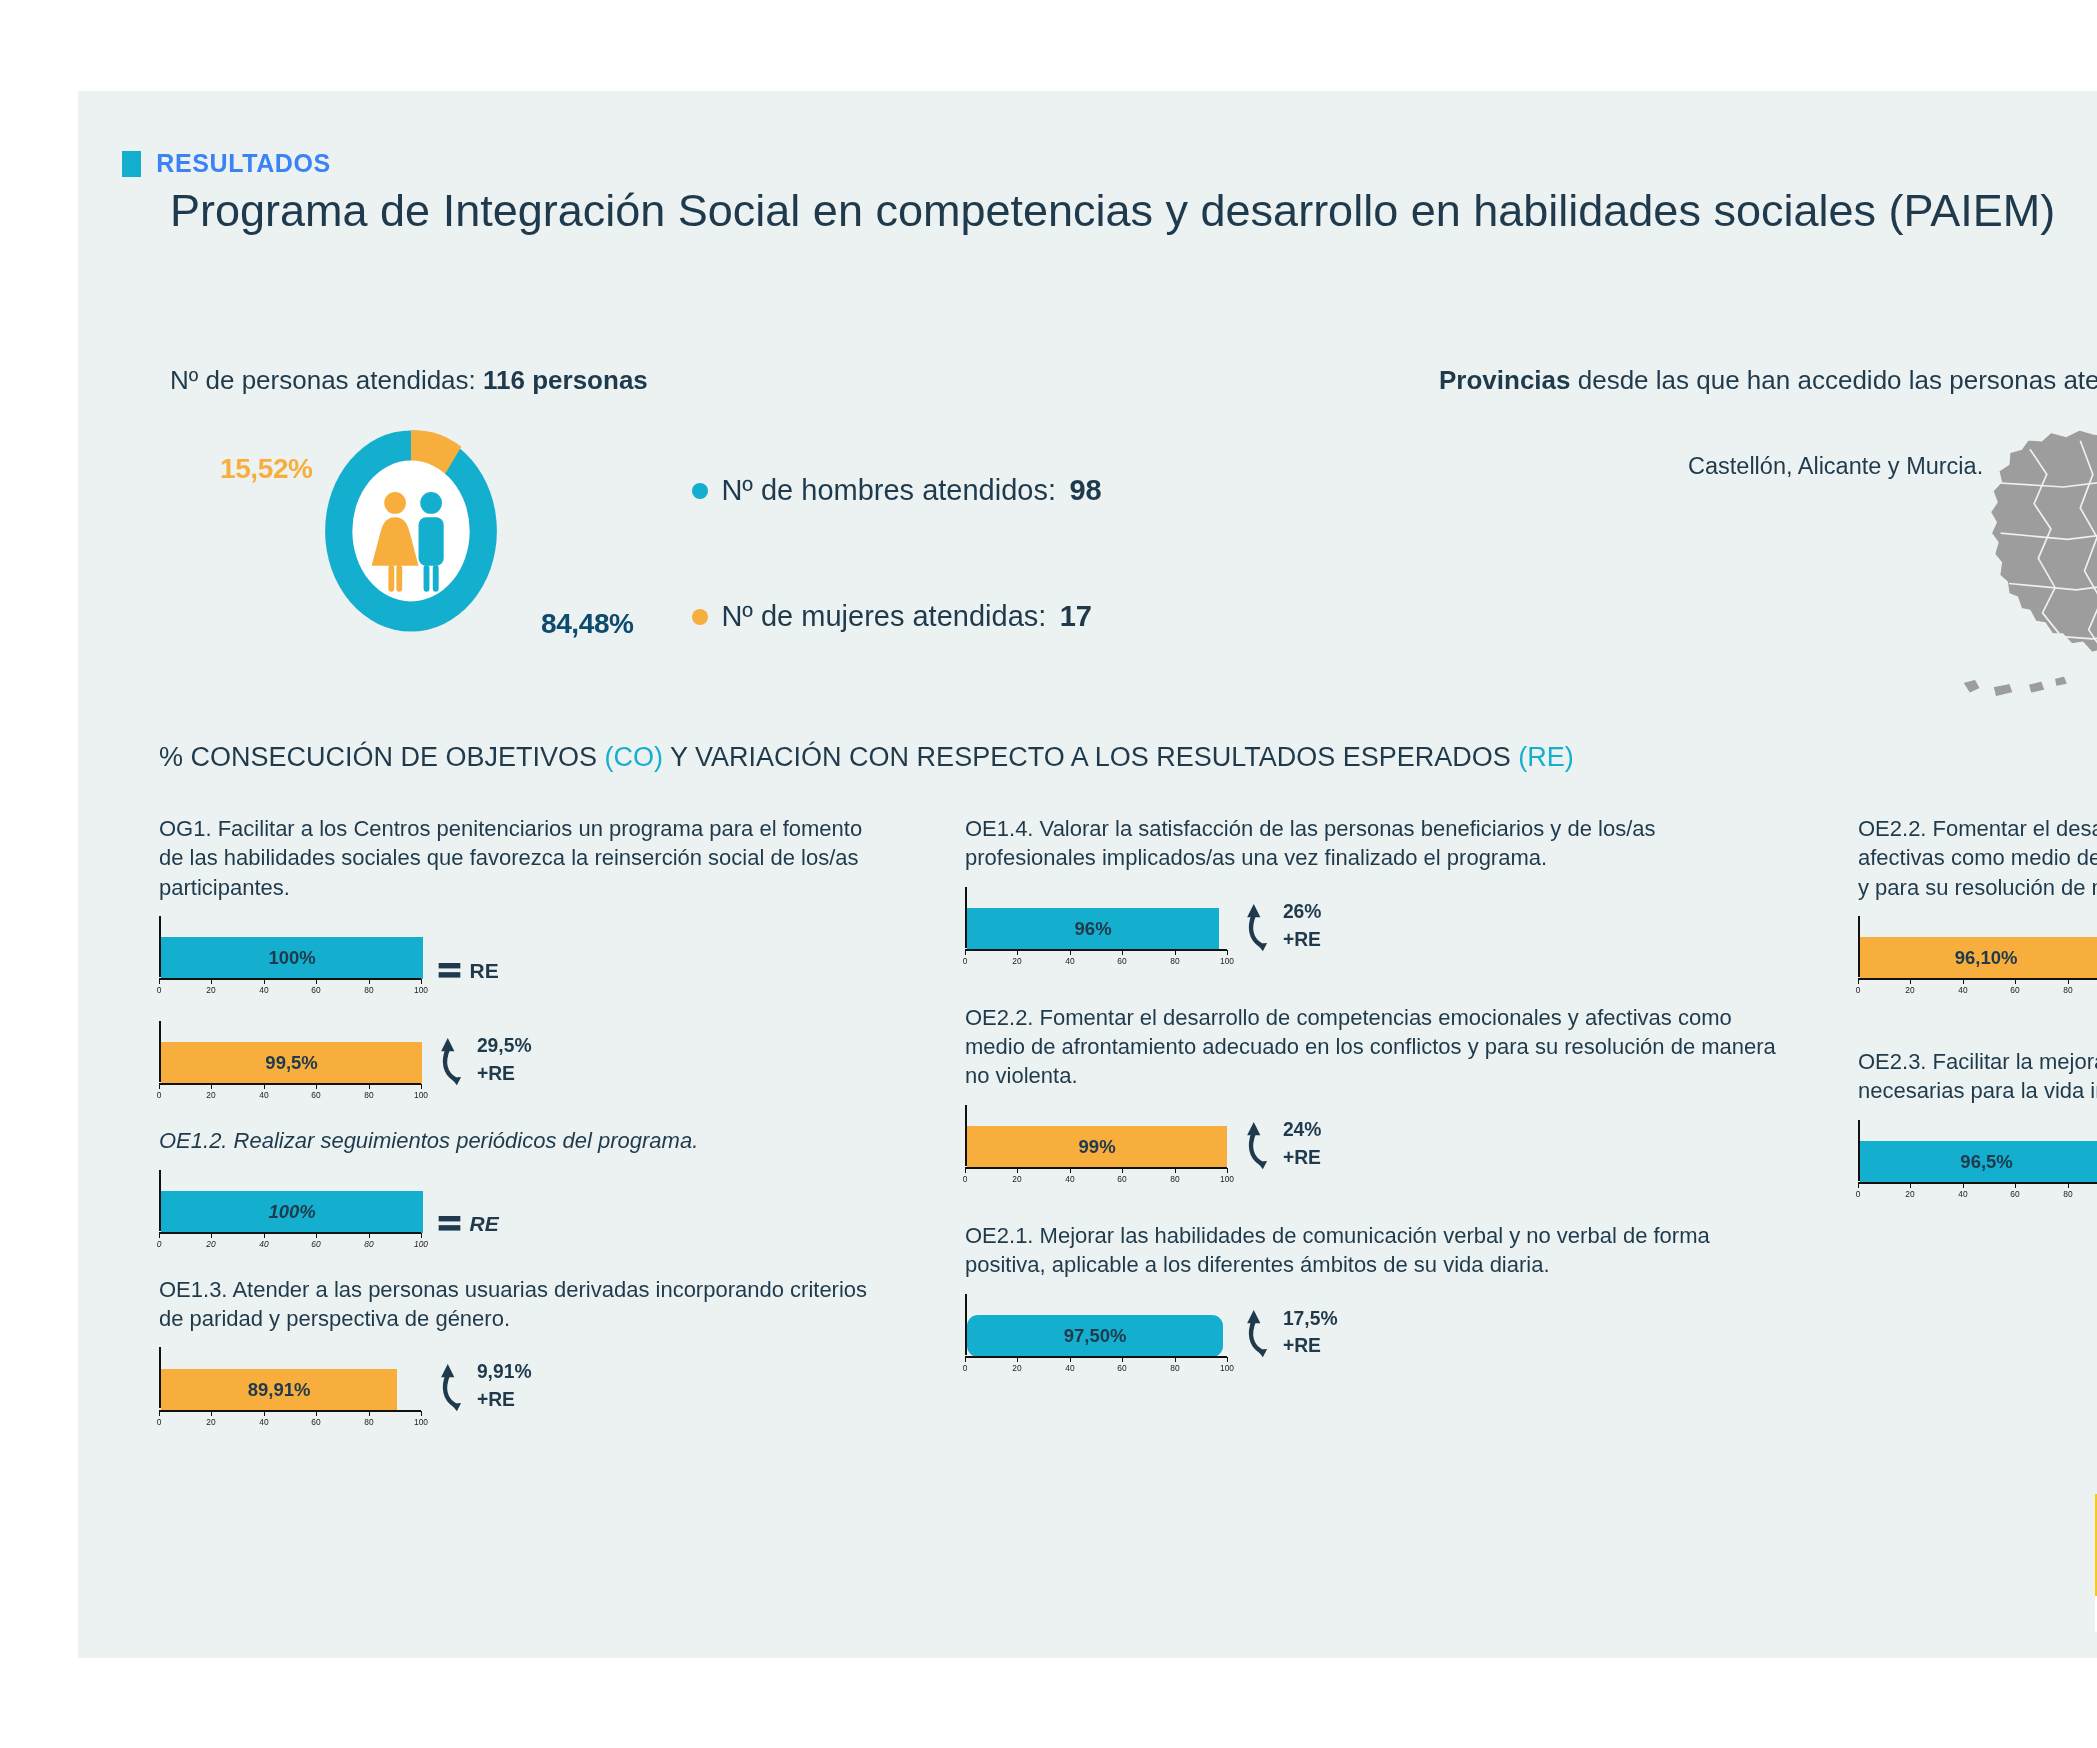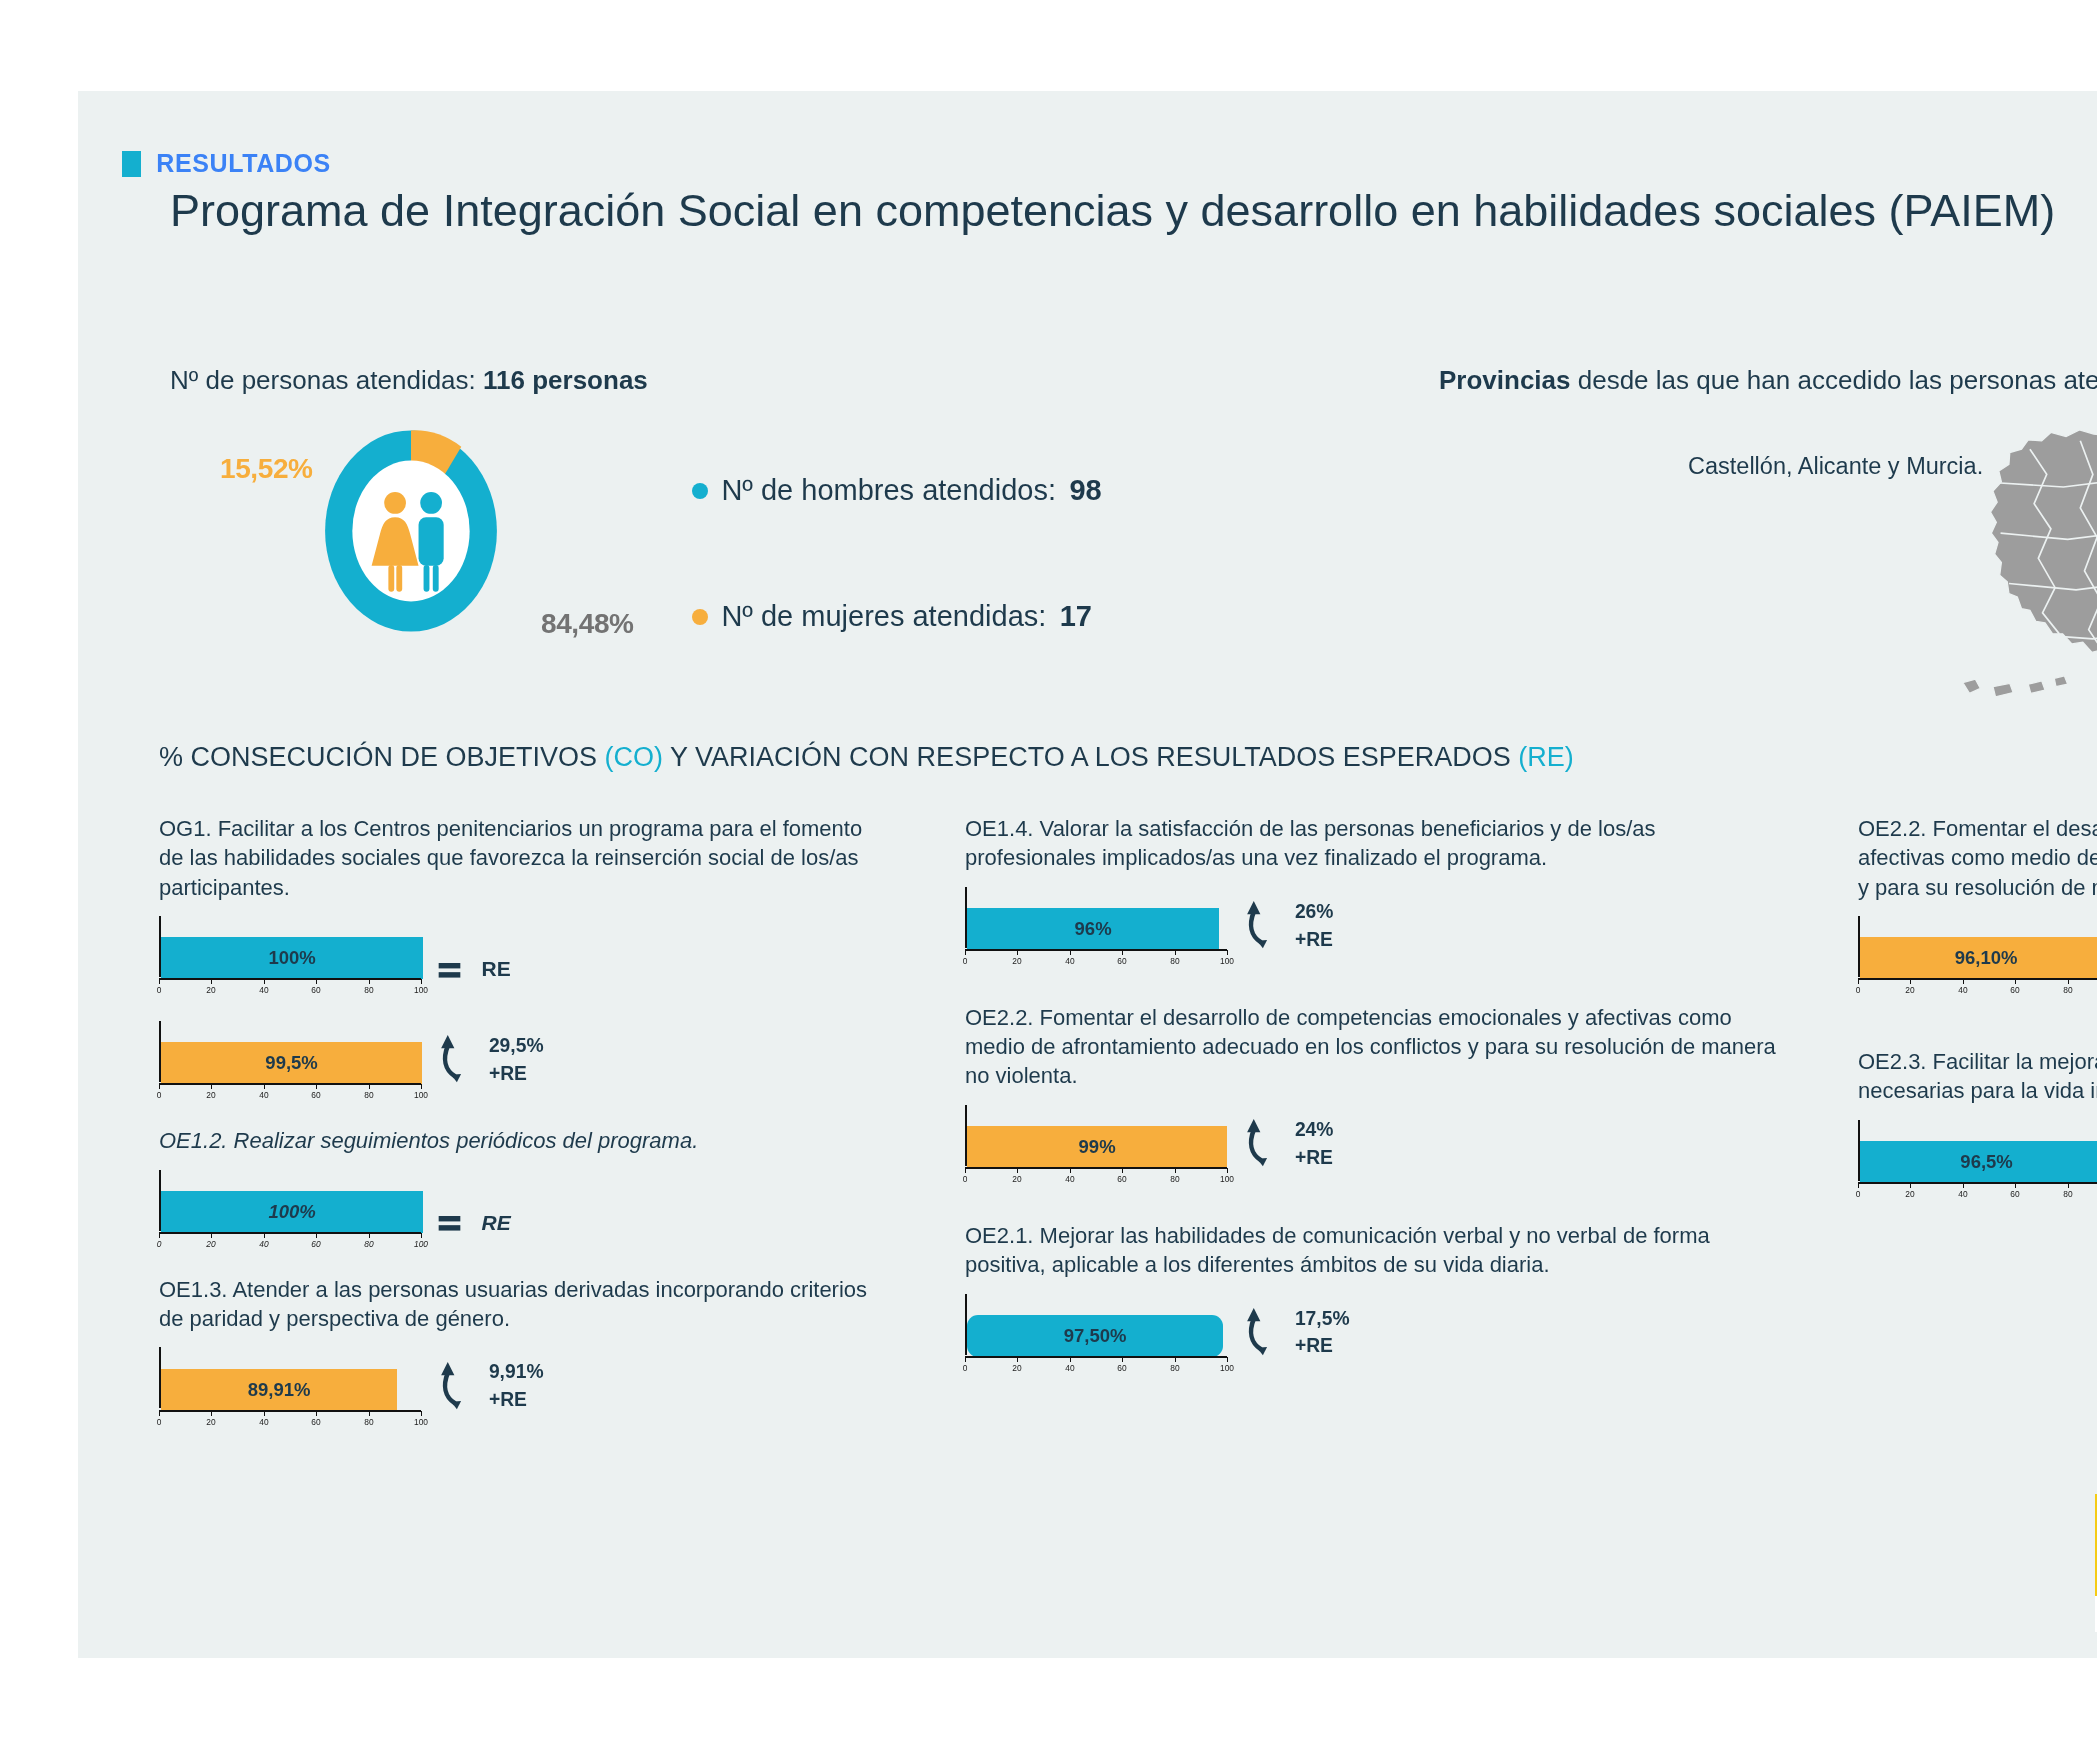--- a/index.html
+++ b/index.html
@@ -88,21 +88,21 @@
     font-weight: 700;
     color: #F7AE3D;
     letter-spacing: -0.4px;
   }
   .pct-right {
     position: absolute;
     left: 541px;
     top: 608px;
     font-size: 28px;
     font-weight: 700;
-    color: #737373;
+    color: #0c4a6e;
     letter-spacing: -0.4px;
   }
 
   .legend {
     position: absolute;
     left: 692px;
     top: 474px;
     width: 587px;
   }
   .legend-item {
@@ -226,24 +226,23 @@
   .chart .ticklabel {
     position: absolute;
     bottom: -3.4px;
     font-size: 8.4px;
     color: #222222;
     transform: translateX(-50%);
   }
 
   .delta {
     display: flex;
-    align-items: center;
+    align-items: flex-end;
     margin-left: 10px;
     margin-bottom: 9.2px;
-    gap: 12px;
   }
   .delta .arrow { width: 34px; height: 51px; flex: 0 0 auto; }
   .delta .eqsign { width: 25px; height: 25px; flex: 0 0 auto; margin-top: 11.7px;}
   .delta .nums {
     margin-left: 5.9px;
     font-size: 19.3px;
     font-weight: 700;
     color: #1E3A4C;
     line-height: 1.45;
     white-space: nowrap;

